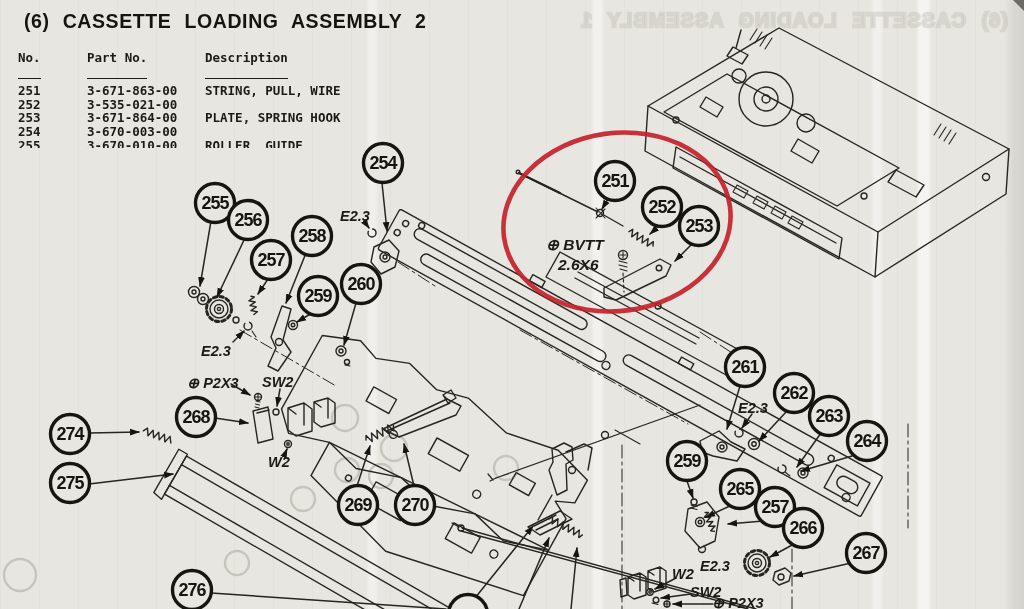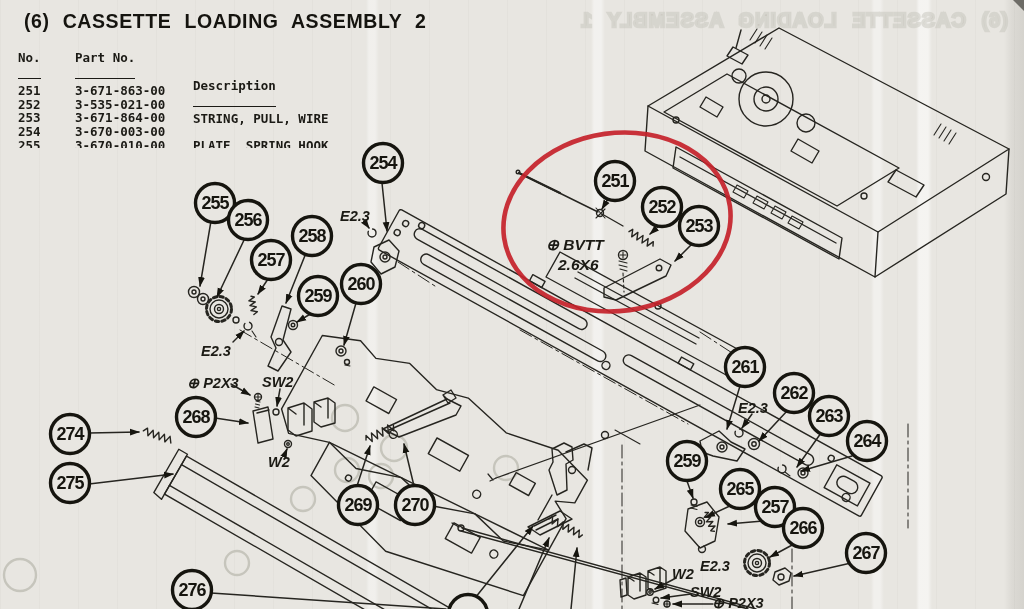--- a/index.html
+++ b/index.html
@@ -20,22 +20,22 @@
     position:absolute;left:24px;top:10px;margin:0;
     font:700 19.5px "Liberation Sans", sans-serif;
     letter-spacing:.6px;word-spacing:7px;color:#15140f;white-space:nowrap;
   }
   .ptable{
     position:absolute;left:18px;top:50px;width:372px;height:98px;overflow:hidden;
     font:700 12.5px "DejaVu Sans Mono", monospace;color:#1b1a15;
   }
   .prow{position:absolute;left:0;width:100%;display:flex;white-space:nowrap;}
   .prow .c-no{width:57px;flex:0 0 57px;}
-  .prow .c-pn{width:118px;flex:0 0 118px;}
-  .prow .c-ds{flex:1;margin-top:28px;}
+  .prow .c-pn{width:118px;flex:0 0 118px;margin-left:12px;}
+  .prow .c-ds{flex:1;}
   .phead span{text-decoration:none;}
   .phead .hu{border-bottom:1.5px solid #1b1a15;padding-bottom:13px;display:inline-block;}
   svg.art{position:absolute;left:0;top:0;}
   .balloon circle{fill:#e8e6e1;stroke:#16150f;stroke-width:3.4;}
   .balloon text{
     font:800 18px "Liberation Sans", sans-serif;letter-spacing:-1px;
     fill:#16150f;text-anchor:middle;
   }
   .flabel{
     font:italic 700 14.5px "Liberation Sans", sans-serif;

